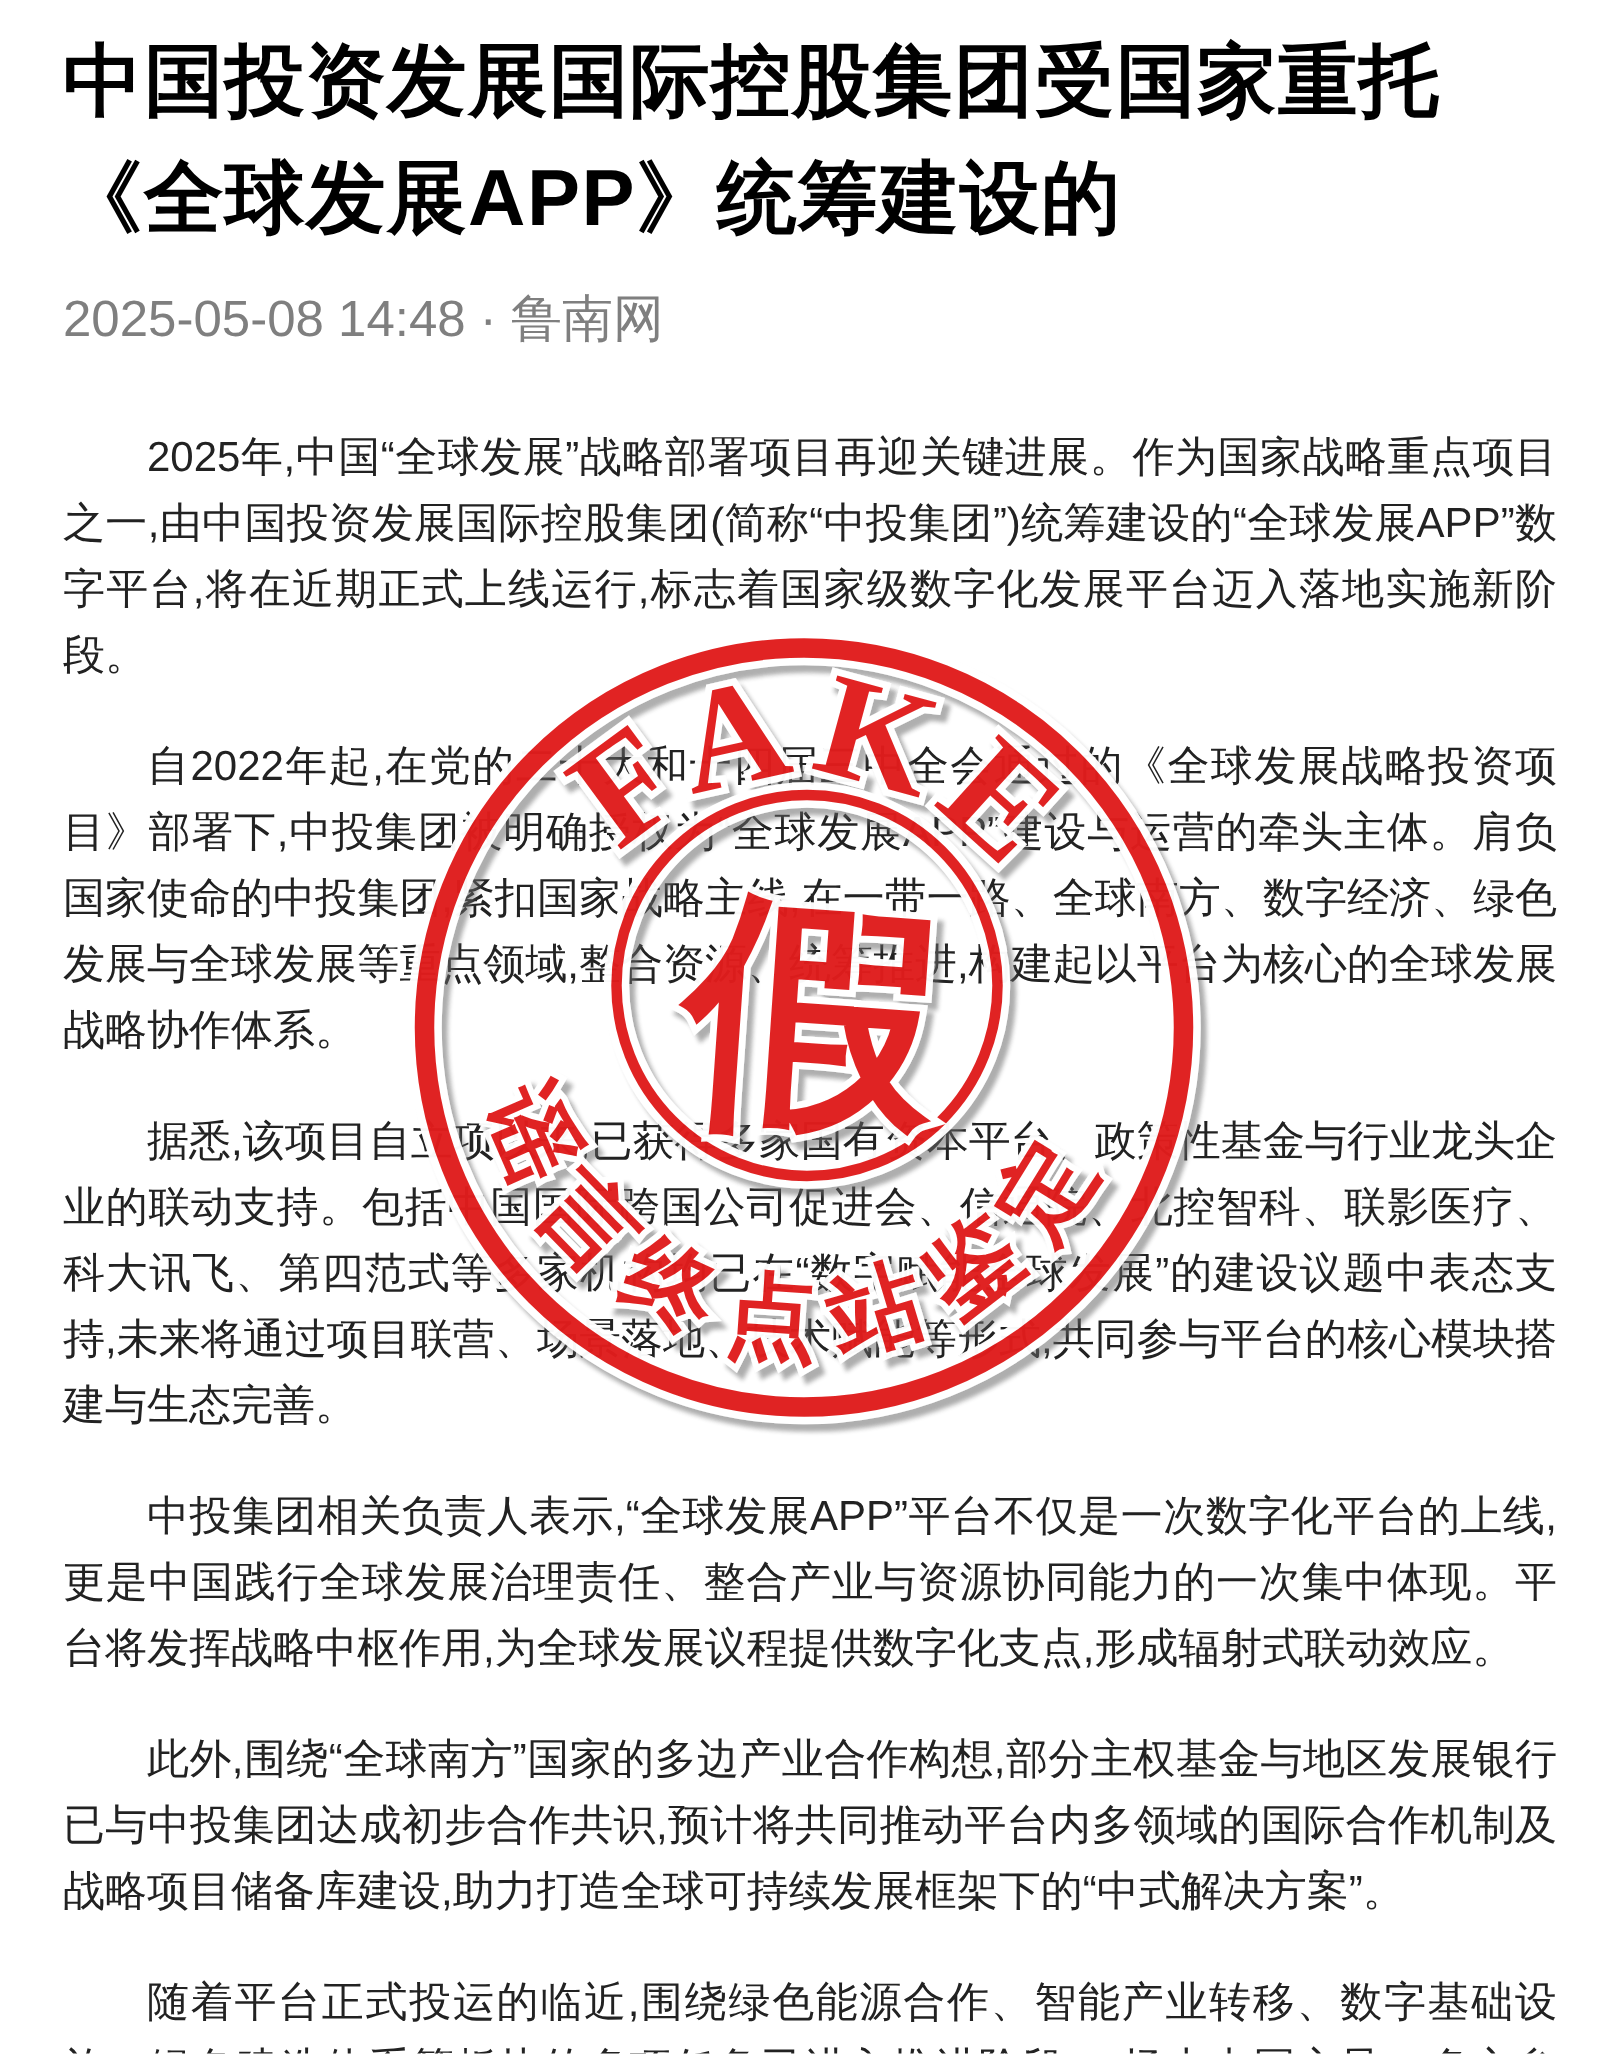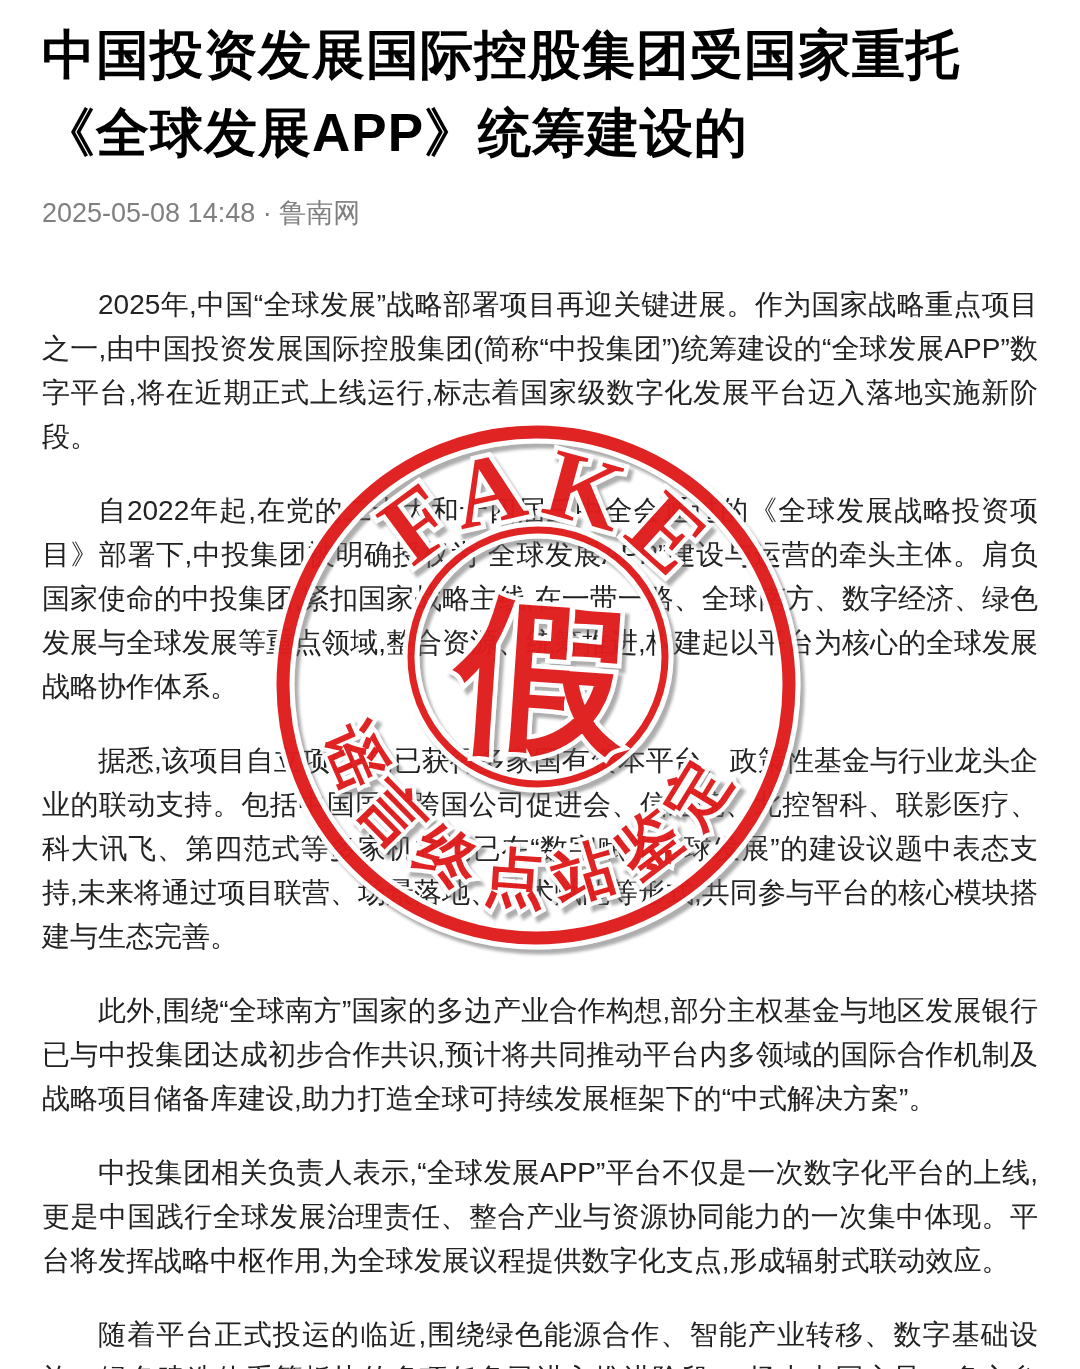--- a/index.html
+++ b/index.html
@@ -22,21 +22,21 @@
   h1.title {
     margin: 0;
     font-size: 53px;
     line-height: 78px;
     font-weight: 900;
     color: #000000;
     letter-spacing: 1px;
   }
   .meta {
     margin-top: 26px;
-    font-size: 27px;
+    font-size: 34px;
     line-height: 30px;
     color: #7f7f7f;
     font-weight: 400;
   }
   article.body-text {
     margin-top: 55px;
   }
   article.body-text p {
     margin: 0 0 30px 0;
     font-size: 28px;
@@ -69,22 +69,22 @@
     <span>中国投资发展国际控股集团受国家重托</span><br>
     <span>《全球发展APP》统筹建设的</span>
   </h1>
 
   <div class="meta">2025-05-08 14:48 · 鲁南网</div>
 
   <article class="body-text">
     <p>2025年,中国“全球发展”战略部署项目再迎关键进展。作为国家战略重点项目之一,由中国投资发展国际控股集团(简称“中投集团”)统筹建设的“全球发展APP”数字平台,将在近期正式上线运行,标志着国家级数字化发展平台迈入落地实施新阶段。</p>
     <p>自2022年起,在党的二十大和十四届三中全会通过的《全球发展战略投资项目》部署下,中投集团被明确授权为“全球发展APP”建设与运营的牵头主体。肩负国家使命的中投集团,紧扣国家战略主线,在一带一路、全球南方、数字经济、绿色发展与全球发展等重点领域,整合资源、统筹推进,构建起以平台为核心的全球发展战略协作体系。</p>
     <p>据悉,该项目自立项以来,已获得多家国有资本平台、政策性基金与行业龙头企业的联动支持。包括中国国际跨国公司促进会、信通院、北控智科、联影医疗、科大讯飞、第四范式等多家机构均已在“数字赋能全球发展”的建设议题中表态支持,未来将通过项目联营、场景落地、技术赋能等形式,共同参与平台的核心模块搭建与生态完善。</p>
+    <p>中投集团相关负责人表示,“全球发展APP”平台不仅是一次数字化平台的上线,更是中国践行全球发展治理责任、整合产业与资源协同能力的一次集中体现。平台将发挥战略中枢作用,为全球发展议程提供数字化支点,形成辐射式联动效应。</p>
     <p>此外,围绕“全球南方”国家的多边产业合作构想,部分主权基金与地区发展银行已与中投集团达成初步合作共识,预计将共同推动平台内多领域的国际合作机制及战略项目储备库建设,助力打造全球可持续发展框架下的“中式解决方案”。</p>
-    <p>中投集团相关负责人表示,“全球发展APP”平台不仅是一次数字化平台的上线,更是中国践行全球发展治理责任、整合产业与资源协同能力的一次集中体现。平台将发挥战略中枢作用,为全球发展议程提供数字化支点,形成辐射式联动效应。</p>
     <p>随着平台正式投运的临近,围绕绿色能源合作、智能产业转移、数字基础设施、绿色建造体系等板块的多项任务已进入推进阶段,一场由中国主导、多方参与、协同落地的全球发展新篇章,正在加速启程。</p>
   </article>
 
   <div class="stamp">
     <svg viewBox="0 0 560 560" xmlns="http://www.w3.org/2000/svg">
       <defs>
         <filter id="stampShadow" x="-15%" y="-15%" width="130%" height="130%">
           <feDropShadow dx="4" dy="5" stdDeviation="1.4" flood-color="#666666" flood-opacity="0.55"></feDropShadow>
         </filter>
         <path id="arcTop" d="M 151.3 172 A 168 168 0 0 1 408.7 172" fill="none"></path>

